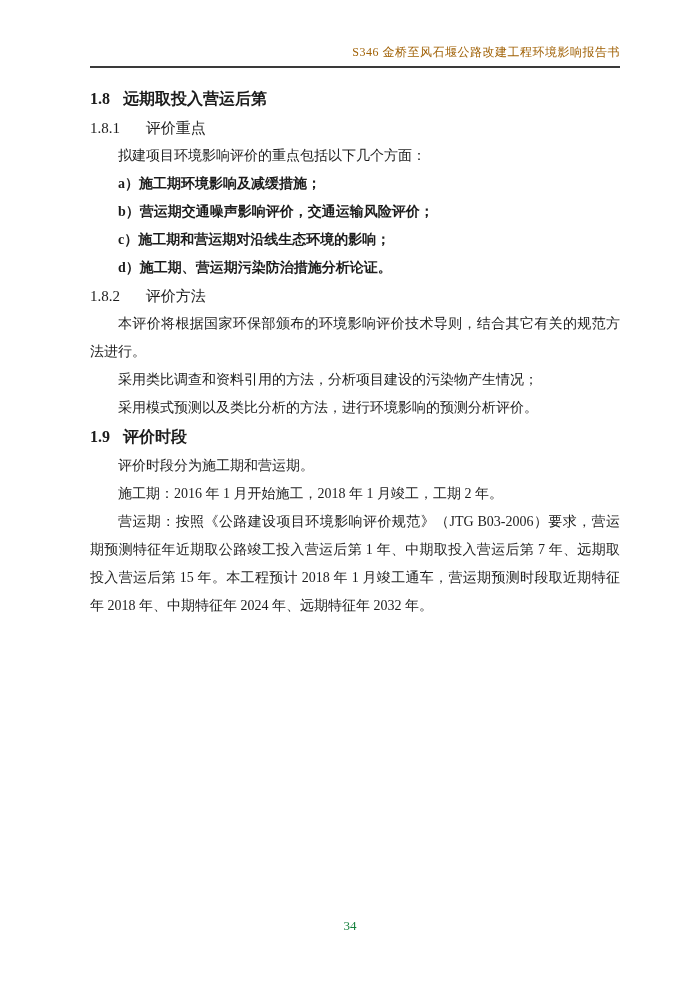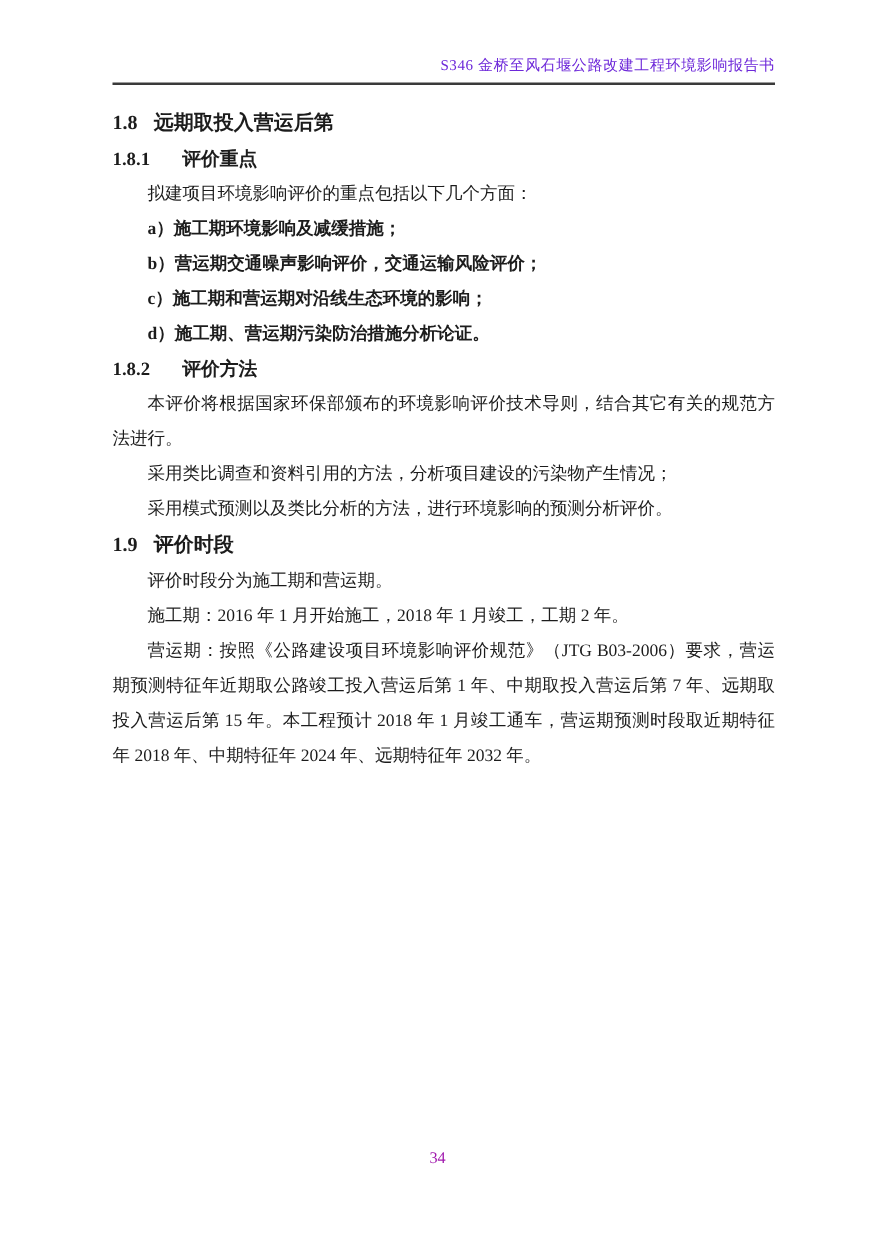--- a/index.html
+++ b/index.html
@@ -14,63 +14,63 @@
   .page {
     position: absolute; inset: 0;
     background: #ffffff;
   }
   .running-header {
     position: absolute;
     left: 90px; right: 80px; top: 44px;
     text-align: right;
     font-size: 12px;
     letter-spacing: 0.5px;
-    color: #6d28d9;
+    color: #a16207;
     padding-bottom: 5px;
     border-bottom: 2px solid #3a3a3a;
   }
   .content {
     position: absolute;
     left: 90px; right: 80px; top: 84px;
     font-size: 14px;
     line-height: 28px;
     text-align: justify;
   }
   .h-major {
     font-size: 16px;
     font-weight: bold;
     line-height: 30px;
     margin: 0;
     text-align: left;
   }
   .h-major .h-num { margin-right: 9px; }
   .h-minor {
     font-size: 15px;
-    font-weight: bold;
+    font-weight: normal;
     line-height: 28px;
     margin: 0;
     text-align: left;
   }
   .h-minor .h-num { margin-right: 22px; }
   p.body-para {
     margin: 0;
     text-indent: 2em;
   }
   .list-item {
     margin: 0;
     padding-left: 2em;
     text-align: left;
     font-weight: bold;
   }
   .page-footer {
     position: absolute;
     left: 0; right: 0; top: 918px;
     text-align: center;
     font-size: 13px;
-    color: #a21caf;
+    color: #15803d;
   }
 </style>
 </head>
 <body>
 
 <div class="page">
 
   <div class="running-header">
     <span>S346 金桥至风石堰公路改建工程环境影响报告书</span>
   </div>

